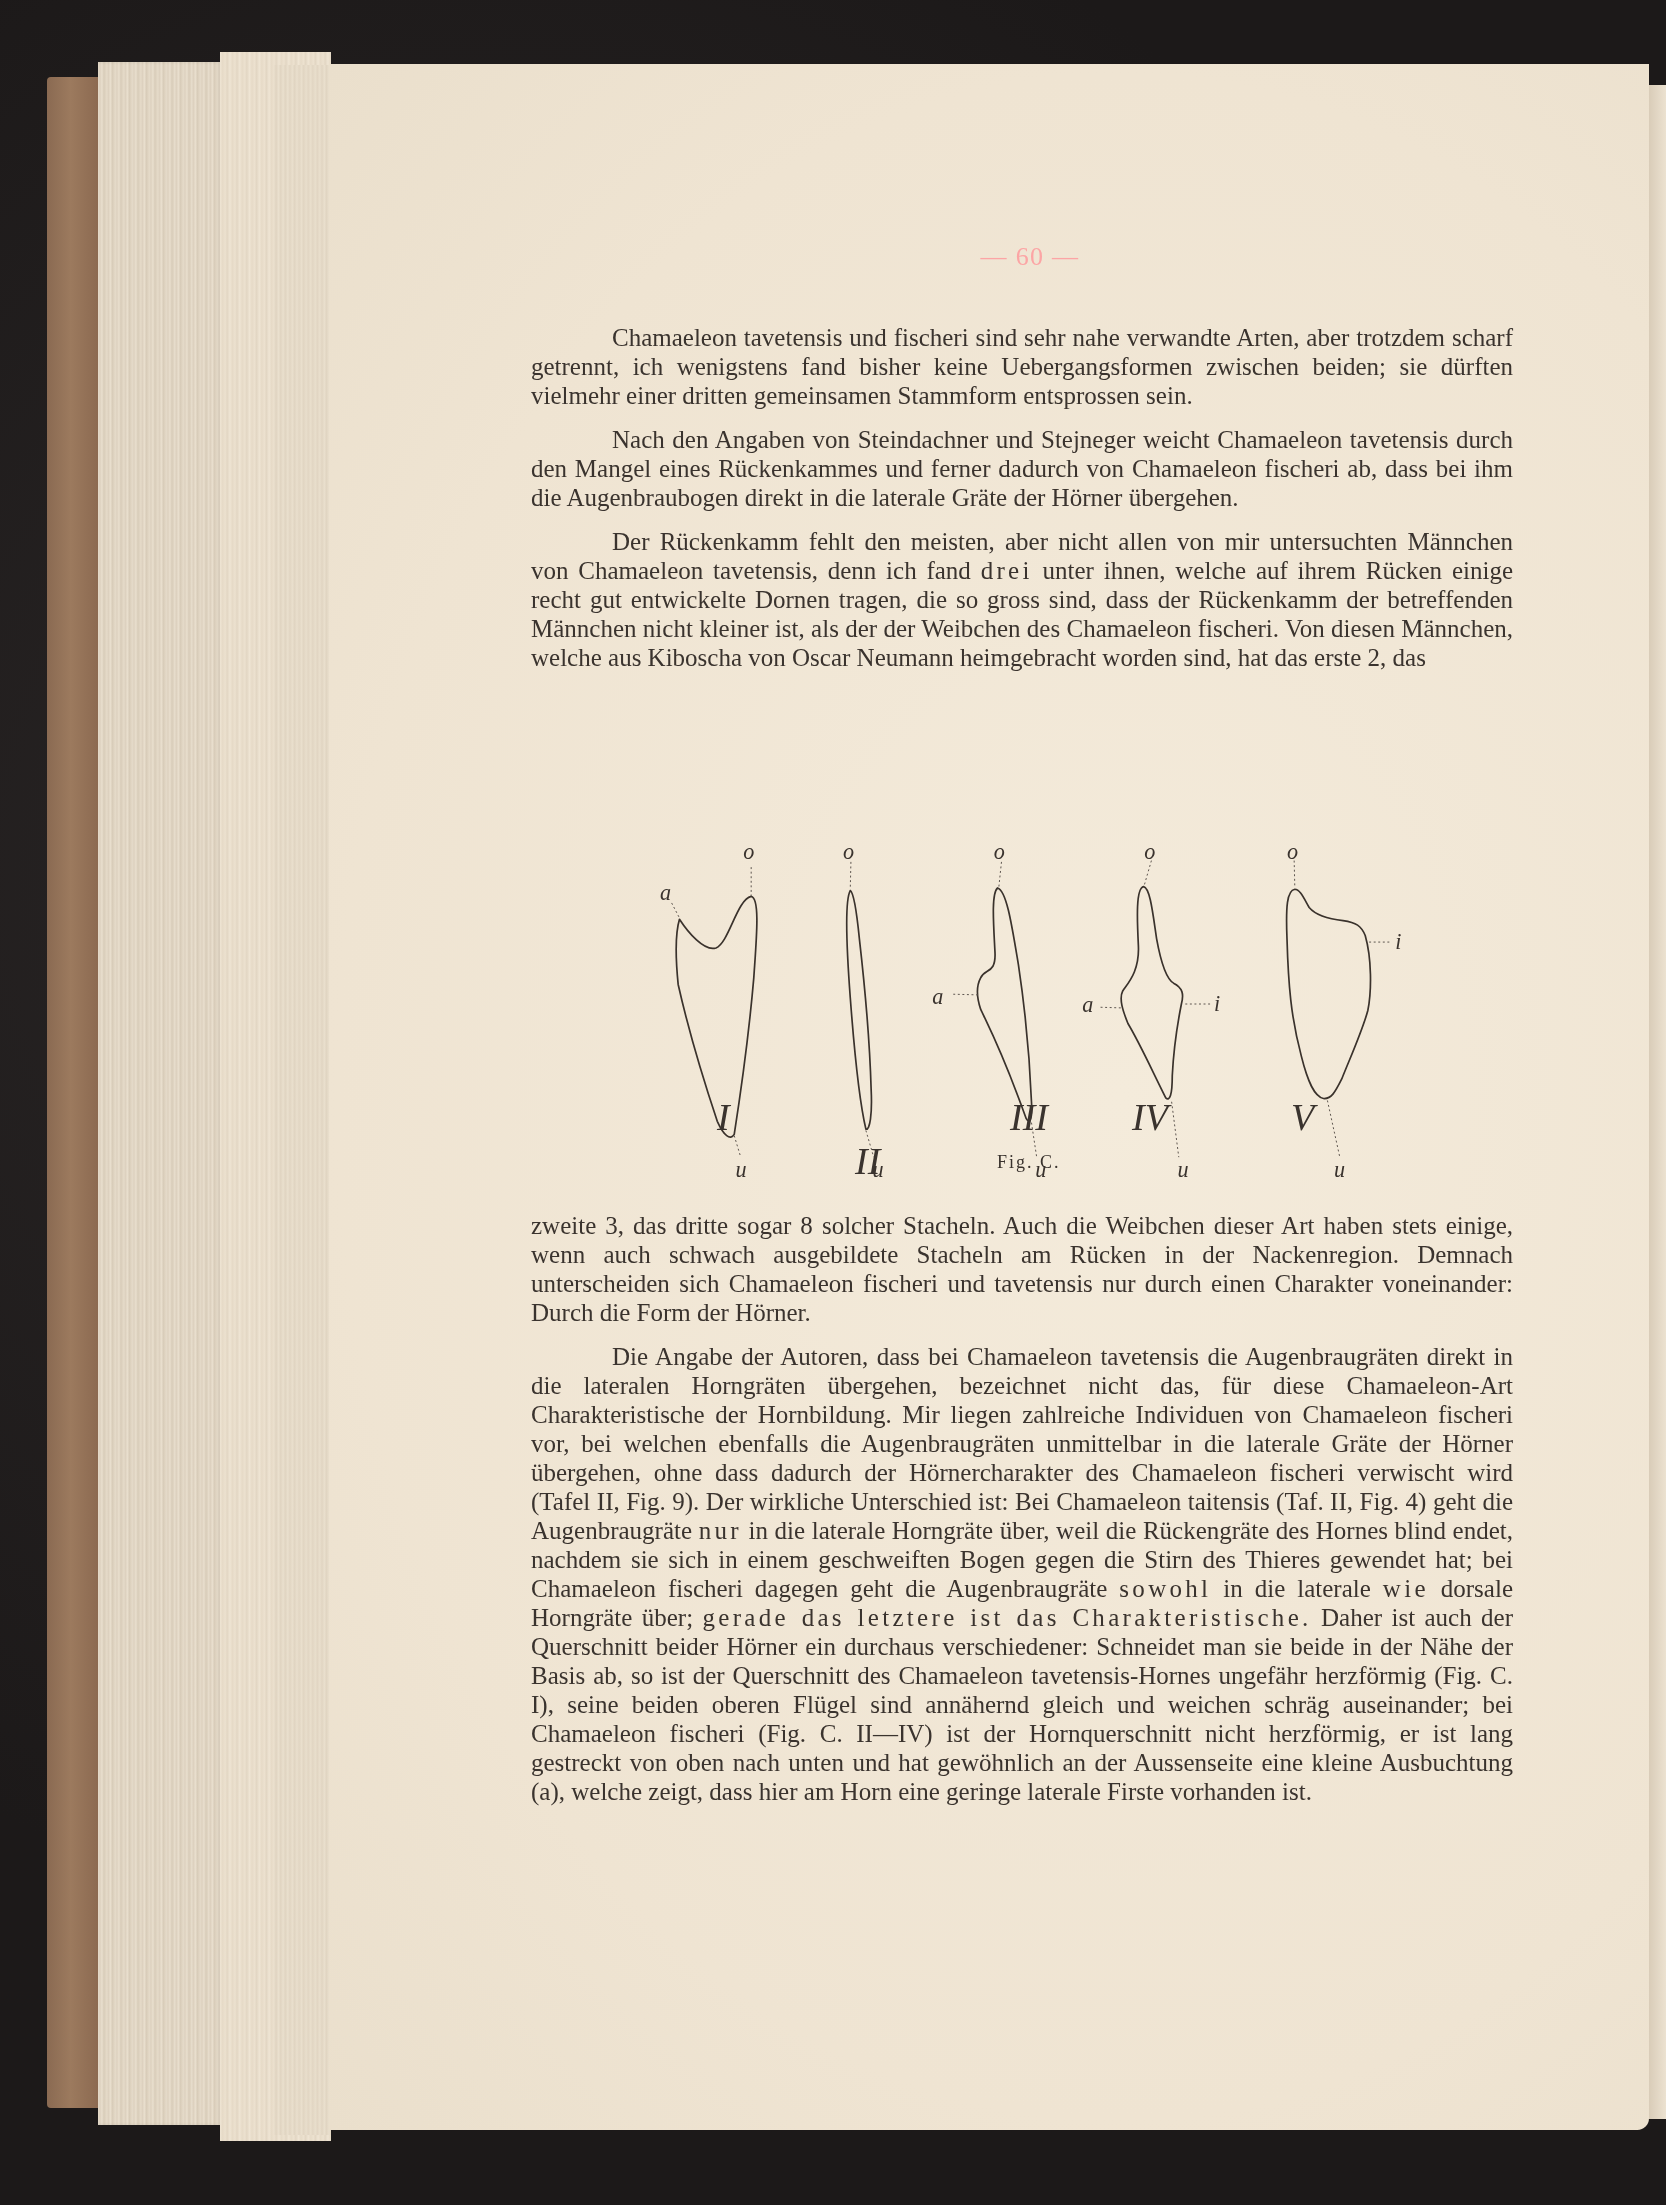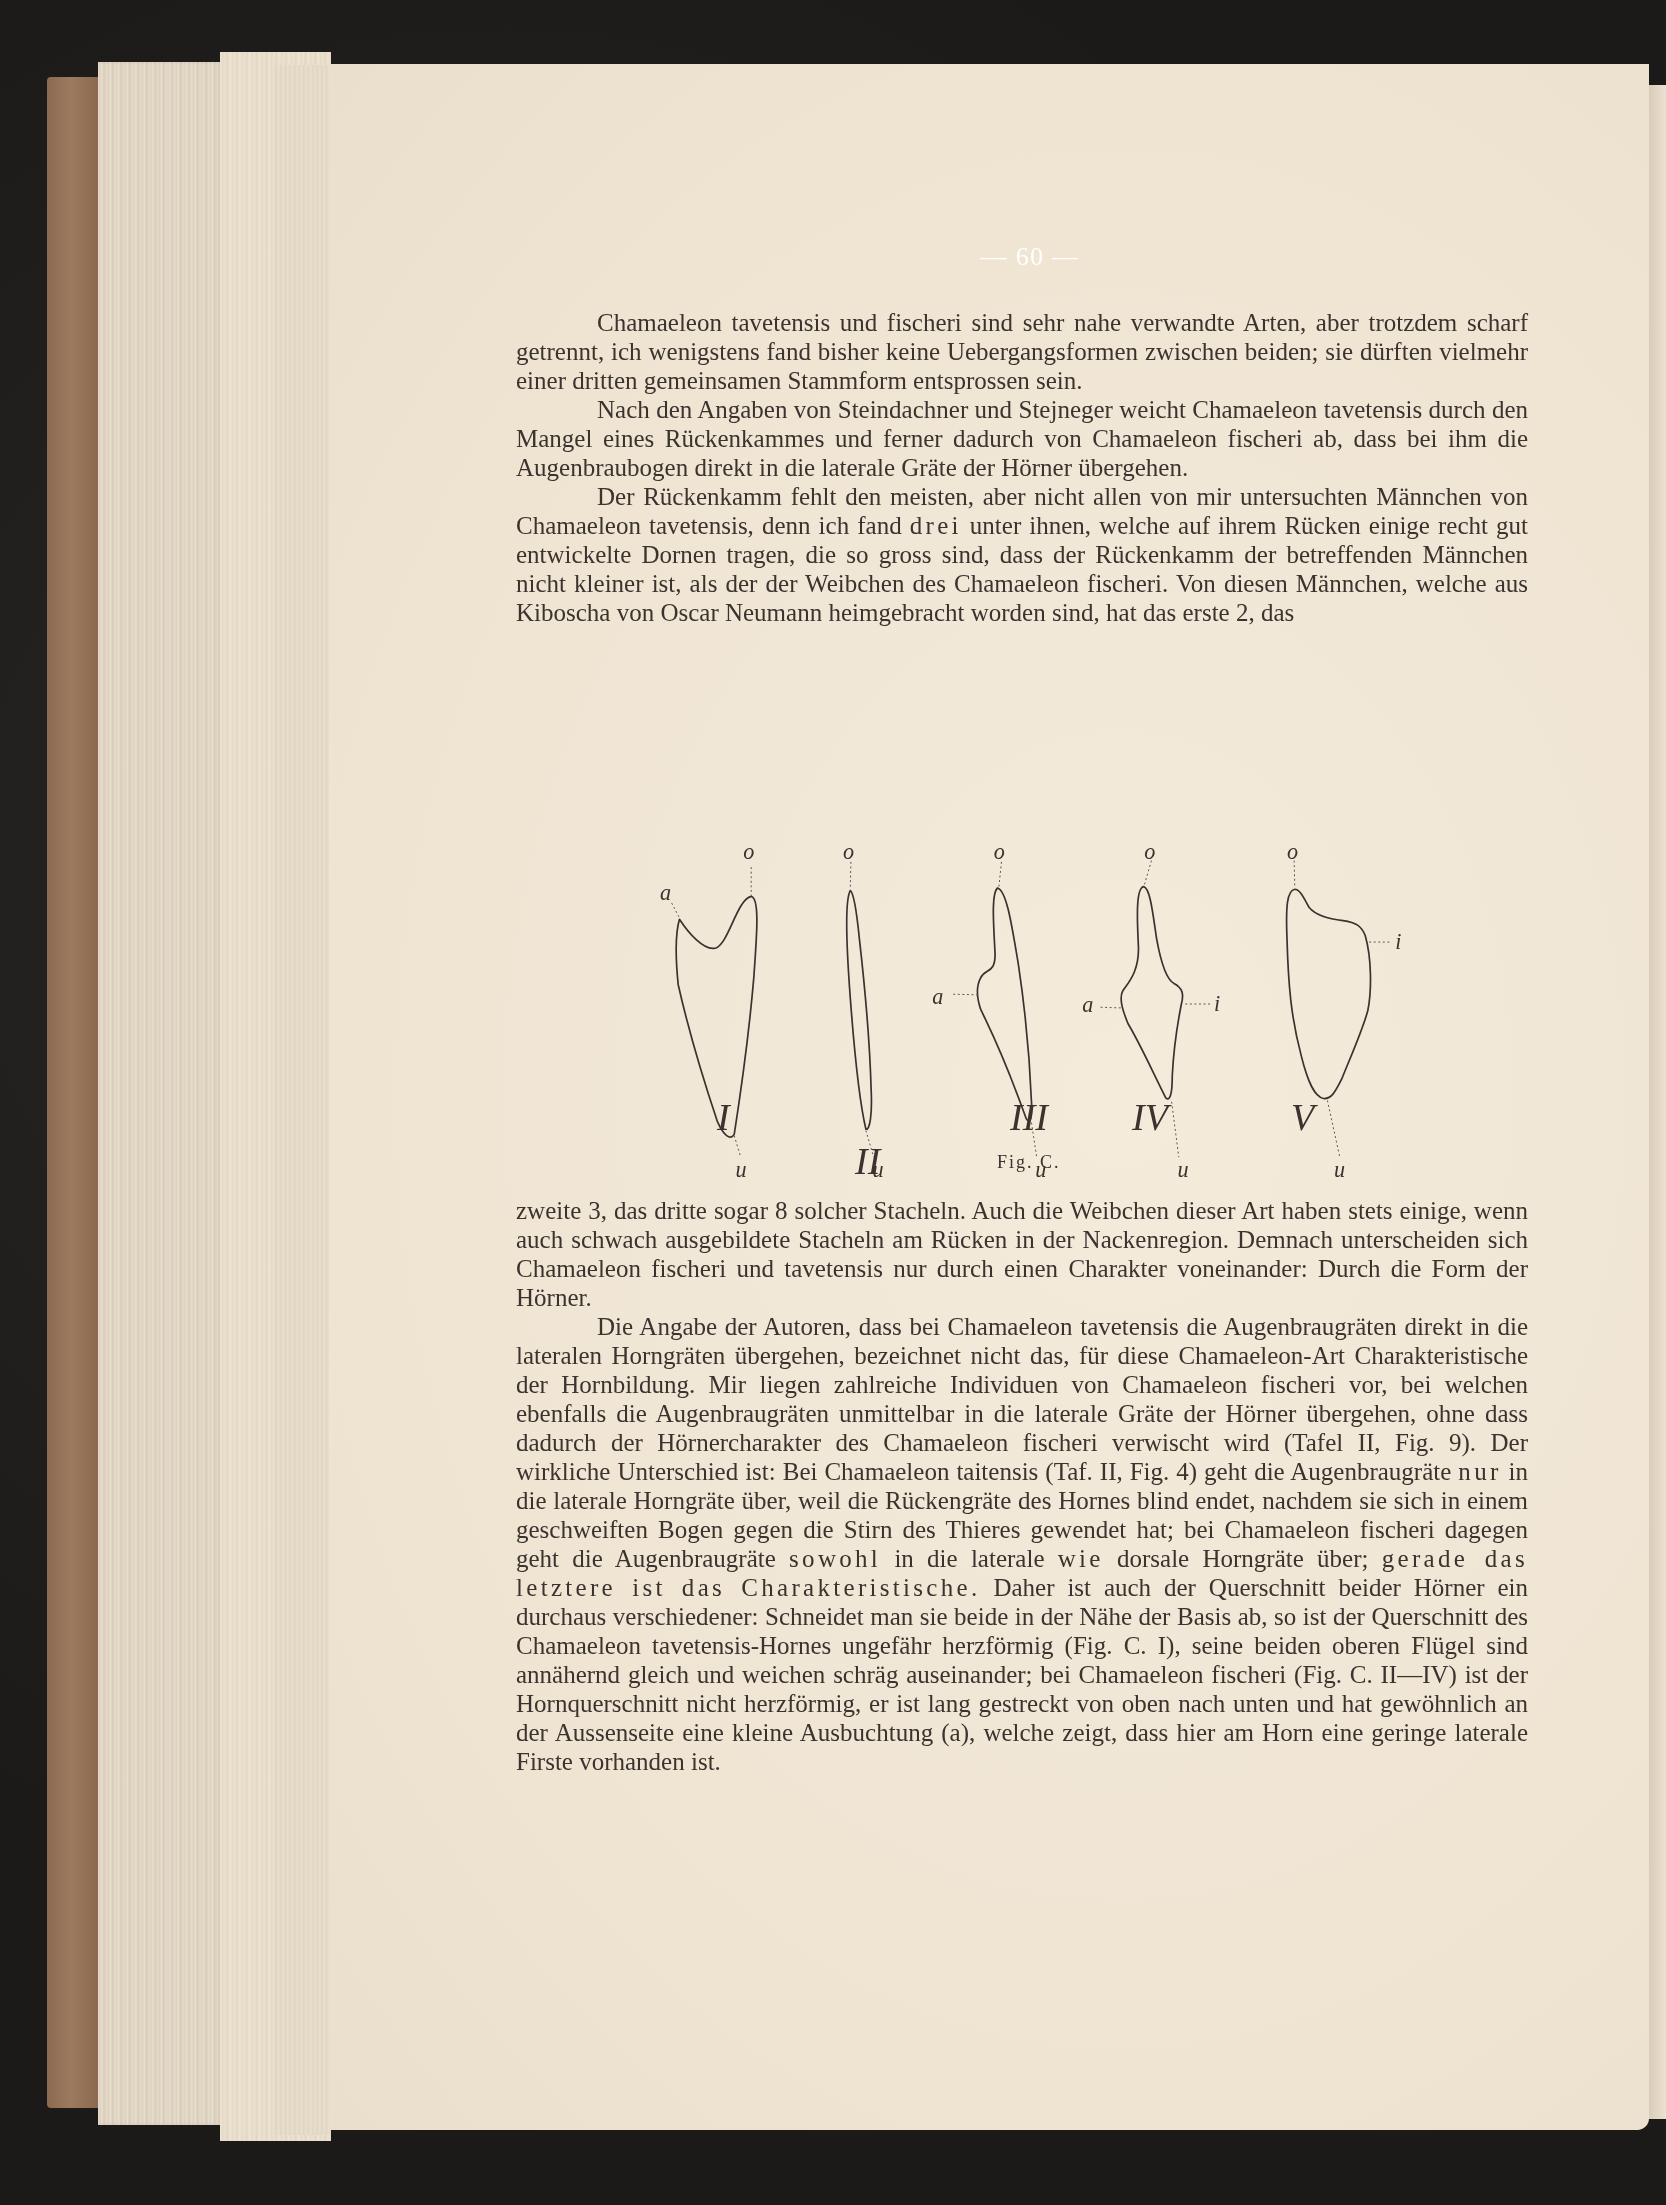--- a/index.html
+++ b/index.html
@@ -33,28 +33,28 @@
       background:#f1e7d6;
       background-image:radial-gradient(ellipse at 60% 50%, #f4ebdb 0%, #efe4d2 70%, #eadfcc 100%);
       border-radius:0 0 11.7px 0;
     }
     .right-edge {
       position:absolute; left:1649px; top:85px; width:17px; height:2034px;
       background:linear-gradient(90deg,#d9ccb8,#ece2d1);
     }
     .page-number {
       position:absolute; left:952px; top:242px; width:156px; text-align:center;
-      font-size:26px; color:#ffffff; letter-spacing:1.3px;
+      font-size:26px; color:#fca5a5; letter-spacing:1.3px;
     }
     .text-block {
       position:absolute; left:516px; width:1012px;
       font-size:25px; line-height:29px; color:#3a332e;
       text-align:justify; font-family:"Liberation Serif", serif;
     }
-    .text-block p { margin:0; text-indent:81px; }
+    .text-block p { margin:15px; text-indent:81px; }
     .text-block p.noindent { text-indent:0; }
     .spaced { letter-spacing:3.3px; }
     #block-top { top:308px; }
     #block-bottom { top:1196px; }
     .figure { position:absolute; left:652px; top:828px; width:815px; height:352px; }
     .figure svg { width:100%; height:100%; }
     .caption {
       position:absolute; left:997px; top:1145px; font-size:18px; color:#3a332e;
       letter-spacing:2px;
       margin-top:7px;

